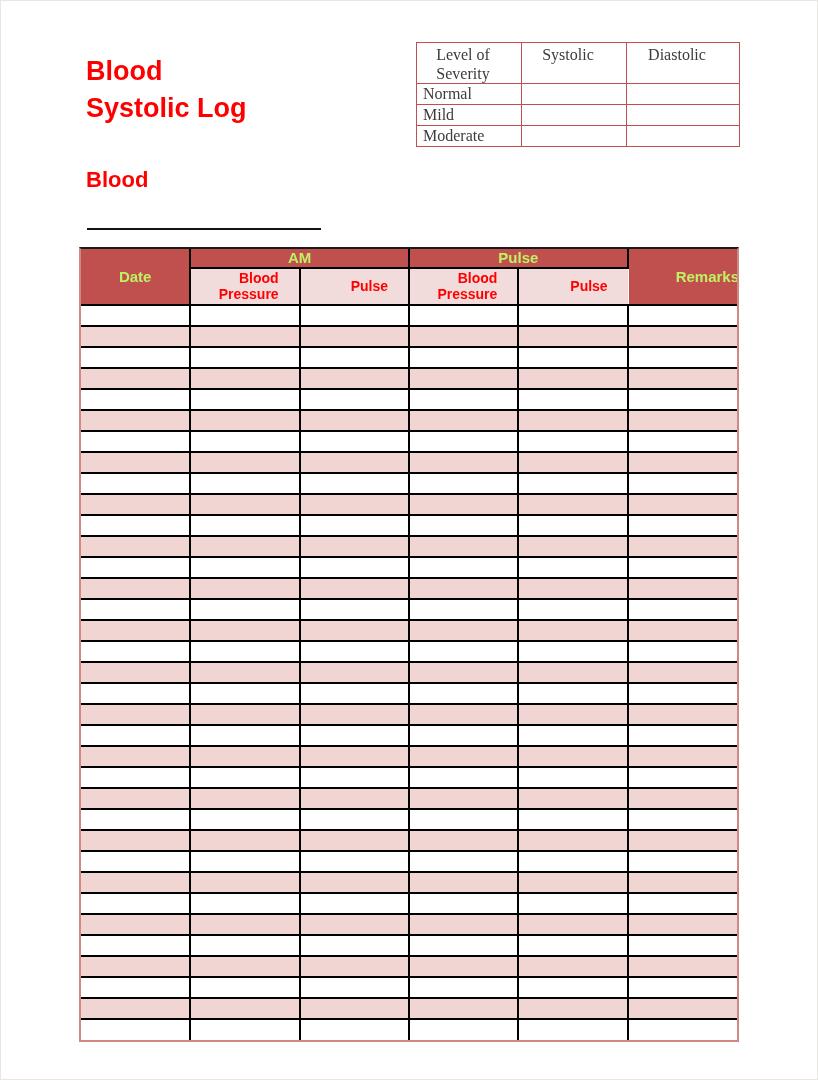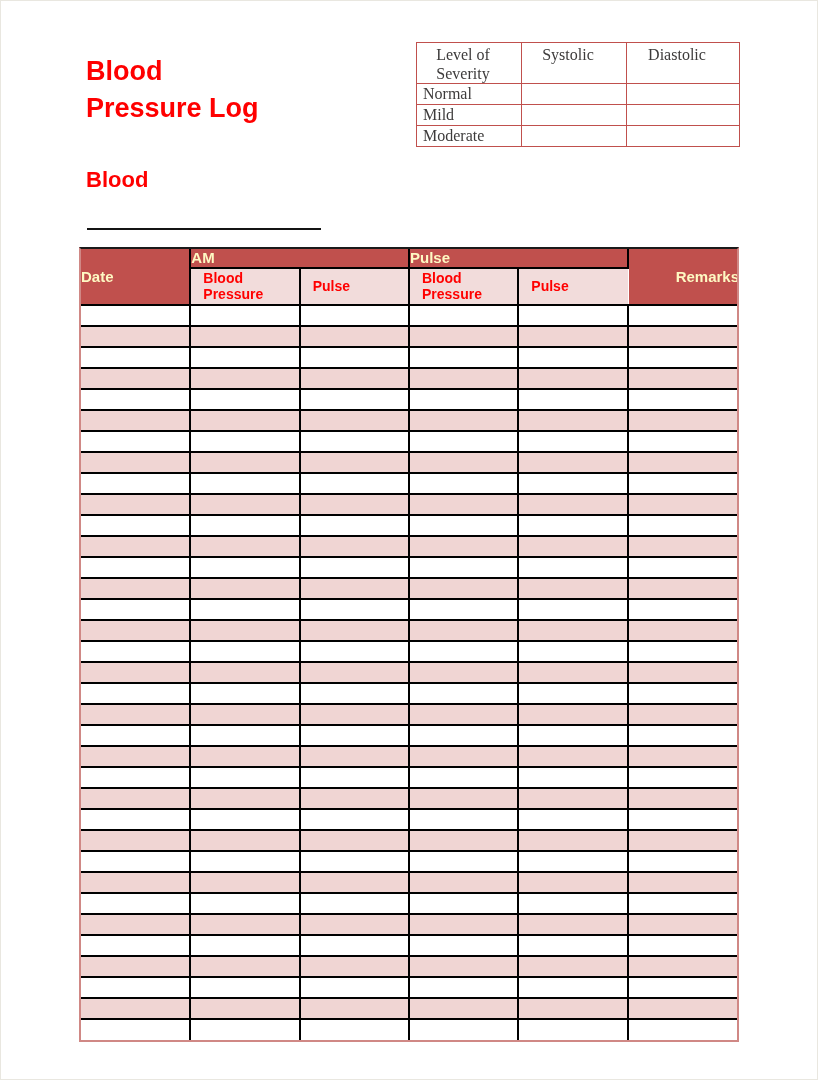--- a/index.html
+++ b/index.html
@@ -51,40 +51,40 @@
     border-collapse:collapse; table-layout:fixed; width:100%;
   }
   .log-table col { width:109.3px; }
   .log-table th, .log-table td {
     border:0 solid #000; border-right-width:2px; border-bottom-width:2px;
     box-sizing:border-box; overflow:hidden; padding:0;
   }
   .log-table th:last-child, .log-table td:last-child { border-right-width:0;padding-left:47px; }
   .log-table tbody tr:last-child td { border-bottom-width:0; }
   .log-table th.group-h {
-    background:#c0504d; color:#fef9c3; font-size:15px; font-weight:bold;
-    height:16px; text-align:left; vertical-align:middle;
+    background:#c0504d; color:#bef264; font-size:15px; font-weight:bold;
+    height:16px; text-align:center; vertical-align:middle;
   }
   .log-table th.span-h { height:56px; }
   .log-table th.sub-h {
     background:#f2dcdb; color:#ff0000; font-size:14px; font-weight:bold;
-    height:35px; line-height:16px; text-align:left; vertical-align:middle;
-    padding:1px 12px;
+    height:35px; line-height:16px; text-align:right; vertical-align:middle;
+    padding:1px 20px;
   }
   .log-table tbody td { height:21px; background:#ffffff; }
   .log-table tbody tr.alt td { background:#f0d5d3; }
 </style>
 </head>
 <body>
 
 <div class="page">
 
   <div class="doc-title">
     <div>Blood</div>
-    <div>Pressure Log</div>
+    <div>Systolic Log</div>
   </div>
 
   <table class="severity-table">
     <colgroup>
         <col class="sev-col-1">
         <col class="sev-col-2">
         <col class="sev-col-3">
       </colgroup>
     <thead>
       <tr>

